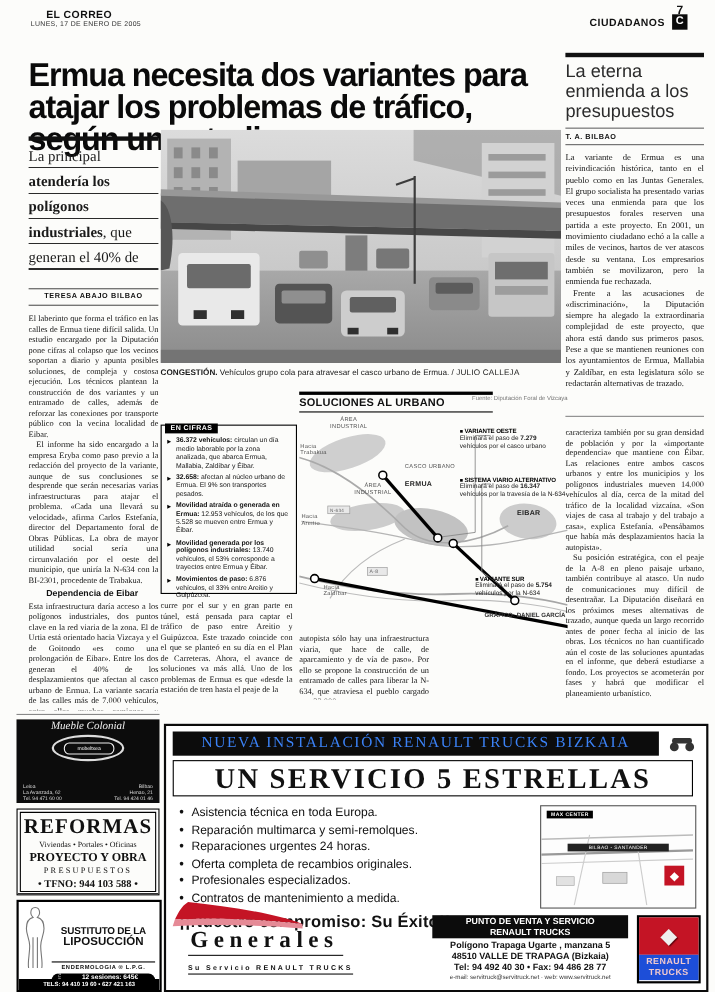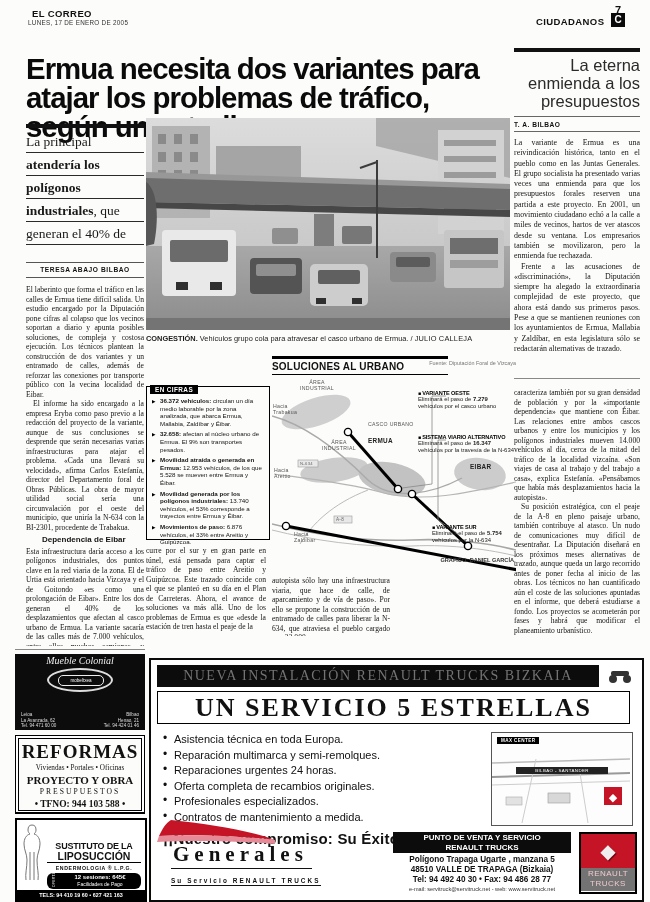--- a/index.html
+++ b/index.html
@@ -26,21 +26,21 @@
   .maplabel.bold{font-weight:bold;color:#222;font-size:6.4px;}
   .adcenter{text-align:center;}
   .renault-bullets li{margin:0 0 4.6px 0;font-size:11px;line-height:11px;color:#101010;list-style:none;position:relative;padding-left:11px;}
   .renault-bullets li::before{content:"•";position:absolute;left:0;top:-1px;font-size:12px;}
 </style>
 </head>
 <body>
 
 <div id="page">
 
-  <div class="abs" style="left:32px;top:8px;font-size:9.5px;font-weight:bold;letter-spacing:.4px;">EL CORREO</div>
+  <div class="abs" style="left:42px;top:8px;font-size:9.5px;font-weight:bold;letter-spacing:.4px;">EL CORREO</div>
   <div class="abs" style="left:28px;top:19px;font-size:6.3px;color:#333;letter-spacing:.3px;">LUNES, 17 DE ENERO DE 2005</div>
   <div class="abs" style="left:608px;top:4px;width:20px;text-align:center;font-size:11px;font-weight:bold;">7</div>
   <div class="abs" style="left:536px;top:16px;font-size:9.5px;font-weight:bold;letter-spacing:.4px;">CIUDADANOS</div>
   <div class="abs" style="left:611px;top:13px;width:14px;height:14px;background:#0a0a0a;color:#fff;text-align:center;font-size:10px;font-weight:bold;line-height:14px;">C</div>
 
   <div class="abs hl sans" style="left:26px;top:54px;width:492px;">Ermua necesita dos variantes para atajar los problemas de tráfico, según un estudio</div>
 
   <div class="abs rule" style="left:26px;top:124px;width:118px;height:4px;"></div>
   <div class="abs standfirst" style="left:26px;top:130px;width:118px;height:116px;overflow:hidden;">
     <span>La principal </span><span style="font-weight:bold;">atendería los polígonos industriales</span><span>, que generan el 40% de los desplazamientos</span>
@@ -202,21 +202,21 @@
   </div>
 
   <div class="abs bodytxt serif just" style="left:146px;top:546px;width:120px;height:90px;overflow:hidden;">
     <p>curre por el sur y en gran parte en túnel, está pensada para captar el tráfico de paso entre Areitio y Guipúzcoa. Este trazado coincide con el que se planteó en su día en el Plan de Carreteras. Ahora, el avance de soluciones va más allá. Uno de los problemas de Ermua es que «desde la estación de tren hasta el peaje de la</p>
   </div>
   <div class="abs bodytxt serif just" style="left:272px;top:576px;width:118px;height:60px;overflow:hidden;">
     <p>autopista sólo hay una infraestructura viaria, que hace de calle, de aparcamiento y de vía de paso». Por ello se propone la construcción de un entramado de calles para liberar la N-634, que atraviesa el pueblo cargado con 22.000</p>
   </div>
 
   <div class="abs rule" style="left:514px;top:48px;width:126px;height:4px;"></div>
-  <div class="abs sans" style="left:514px;top:56px;width:126px;font-size:16.5px;line-height:18px;color:#2b2b2b;text-align:right;">La eterna enmienda a los presupuestos</div>
+  <div class="abs sans" style="left:514px;top:56px;width:126px;font-size:16.5px;line-height:18px;color:#2b2b2b;">La eterna enmienda a los presupuestos</div>
   <div class="abs" style="left:514px;top:116px;width:126px;height:1px;background:#666;"></div>
   <div class="abs" style="left:514px;top:121px;font-size:6.6px;font-weight:bold;letter-spacing:.5px;">T. A. BILBAO</div>
   <div class="abs" style="left:514px;top:131px;width:126px;height:1px;background:#666;"></div>
   <div class="abs bodytxt serif just" style="left:514px;top:138px;width:126px;height:234px;overflow:hidden;font-size:7.9px;line-height:10.3px;">
     <p>La variante de Ermua es una reivindicación histórica, tanto en el pueblo como en las Juntas Generales. El grupo socialista ha presentado varias veces una enmienda para que los presupuestos forales reserven una partida a este proyecto. En 2001, un movimiento ciudadano echó a la calle a miles de vecinos, hartos de ver atascos desde su ventana. Los empresarios también se movilizaron, pero la enmienda fue rechazada.</p>
     <p class="ind">Frente a las acusaciones de «discriminación», la Diputación siempre ha alegado la extraordinaria complejidad de este proyecto, que ahora está dando sus primeros pasos. Pese a que se mantienen reuniones con los ayuntamientos de Ermua, Mallabia y Zaldíbar, en esta legislatura sólo se redactarán alternativas de trazado.</p>
   </div>
   <div class="abs" style="left:514px;top:378px;width:126px;height:1px;background:#888;"></div>
 
   <div class="abs bodytxt serif just" style="left:514px;top:388px;width:126px;height:270px;overflow:hidden;">
@@ -249,37 +249,37 @@
     <div style="font-size:9.5px;font-weight:bold;margin-top:3px;">• TFNO: 944 103 588 •</div>
     <div style="font-size:4.8px;letter-spacing:.4px;border-top:1px solid #000;margin-top:3px;padding-top:2px;">ESTUDIO DECORACIÓN MARÍA BILBAO</div>
   </div>
 
   <div class="abs" style="left:15px;top:818px;width:128px;height:80px;border:2px solid #000;background:#fff;overflow:hidden;">
     <svg class="abs" style="left:2px;top:2px;" width="26" height="62" viewBox="0 0 26 62">
       <path d="M13,3 C16,3 17,5 17,8 C17,10 16,11 15,12 C19,13 21,17 21,22 C21,28 18,32 18,38 C18,46 20,52 19,58 M13,3 C10,3 9,5 9,8 C9,10 10,11 11,12 C7,13 5,17 5,22 C5,28 8,32 8,38 C8,46 6,52 7,58 M11,30 L11,58 M15,30 L15,58" fill="none" stroke="#777" stroke-width="1"></path>
     </svg>
     <div class="abs" style="left:30px;top:3px;width:94px;text-align:center;margin-top:19px;">
       <div style="font-size:9px;font-weight:bold;line-height:9px;letter-spacing:-.2px;">SUSTITUTO DE LA</div>
-      <div style="font-size:10.5px;font-weight:bold;line-height:10px;border-bottom:1px solid #000;padding-bottom:1px;">LIPOSUCCIÓN</div>
+      <div style="font-size:10.5px;font-weight:bold;line-height:10px;border-bottom:1px solid #000;padding-bottom:13px;">LIPOSUCCIÓN</div>
       <div style="font-size:5.2px;font-weight:bold;letter-spacing:.6px;margin-top:2px;">ENDERMOLOGIA ® L.P.G.</div>
       <div style="position:relative;margin-top:2px;background:#000;color:#fff;border-radius:6px;height:16px;padding-left:12px;">
         <div class="abs" style="left:1px;top:2px;font-size:3.4px;color:#fff;transform:rotate(-90deg);transform-origin:center;width:12px;top:6px;letter-spacing:.3px;">OFERTA</div>
         <div style="font-size:6px;font-weight:bold;line-height:8px;">12 sesiones: 645€</div>
         <div style="font-size:5px;line-height:6px;">Facilidades de Pago</div>
       </div>
       <div style="margin-top:2px;font-size:4.4px;letter-spacing:.3px;">
         <span>INSTITUTO DE BELLEZA</span> <span style="font-size:7.5px;font-weight:bold;font-style:italic;">MARS</span>
       </div>
     </div>
     <div class="abs adcenter" style="left:0;bottom:0;width:100%;background:#000;color:#fff;font-size:5.4px;font-weight:bold;line-height:10px;height:10px;">TELS: 94 410 19 60 • 627 421 163</div>
   </div>
 
   <div class="abs" style="left:149px;top:658px;width:491px;height:240px;border:2px solid #0a0a0a;background:#fff;overflow:hidden;">
 
-    <div class="abs serif adcenter" style="left:6px;top:5px;width:442px;height:22px;background:#0c0c0c;color:#737373;font-size:14px;letter-spacing:1.5px;line-height:22px;">NUEVA INSTALACIÓN RENAULT TRUCKS BIZKAIA</div>
+    <div class="abs serif adcenter" style="left:6px;top:5px;width:442px;height:22px;background:#0c0c0c;color:#3b82f6;font-size:14px;letter-spacing:1.5px;line-height:22px;">NUEVA INSTALACIÓN RENAULT TRUCKS BIZKAIA</div>
 
     <div class="abs" style="left:456px;top:7px;width:26px;height:18px;">
       <svg width="26" height="18" viewBox="0 0 26 18">
           <circle cx="6" cy="12" r="4" fill="#333"></circle>
           <circle cx="20" cy="12" r="4" fill="#333"></circle>
           <rect x="4" y="4" width="18" height="5" rx="2" fill="#333"></rect>
         </svg>
     </div>
 
     <div class="abs serif adcenter" style="left:6px;top:31px;width:471px;height:31px;border:1.5px solid #000;font-size:26px;font-weight:bold;letter-spacing:2px;line-height:31px;">UN SERVICIO 5 ESTRELLAS</div>
@@ -330,20 +330,20 @@
         <div>48510 VALLE DE TRAPAGA (Bizkaia)</div>
         <div>Tel: 94 492 40 30 • Fax: 94 486 28 77</div>
       </div>
       <div style="font-size:5.6px;color:#333;margin-top:1px;">e-mail: servitruck@servitruck.net  -  web: www.servitruck.net</div>
     </div>
 
     <div class="abs" style="left:428px;top:172px;width:54px;height:58px;border:2px solid #000;">
       <div class="adcenter" style="background:#c41425;height:34px;">
         <span style="color:#efefef;font-size:20px;line-height:34px;text-shadow:1px 1px 1px #5e000b;">◆</span>
       </div>
-      <div class="adcenter" style="background:#737373;height:22px;color:#f0c9ce;font-weight:normal;font-size:8px;line-height:10px;padding-top:1px;letter-spacing:.5px;">
+      <div class="adcenter" style="background:#1d4ed8;height:22px;color:#f0c9ce;font-weight:bold;font-size:8px;line-height:10px;padding-top:1px;letter-spacing:.5px;">
         <div>RENAULT</div>
         <div>TRUCKS</div>
       </div>
     </div>
   </div>
 
 </div>
 
 </body></html>

